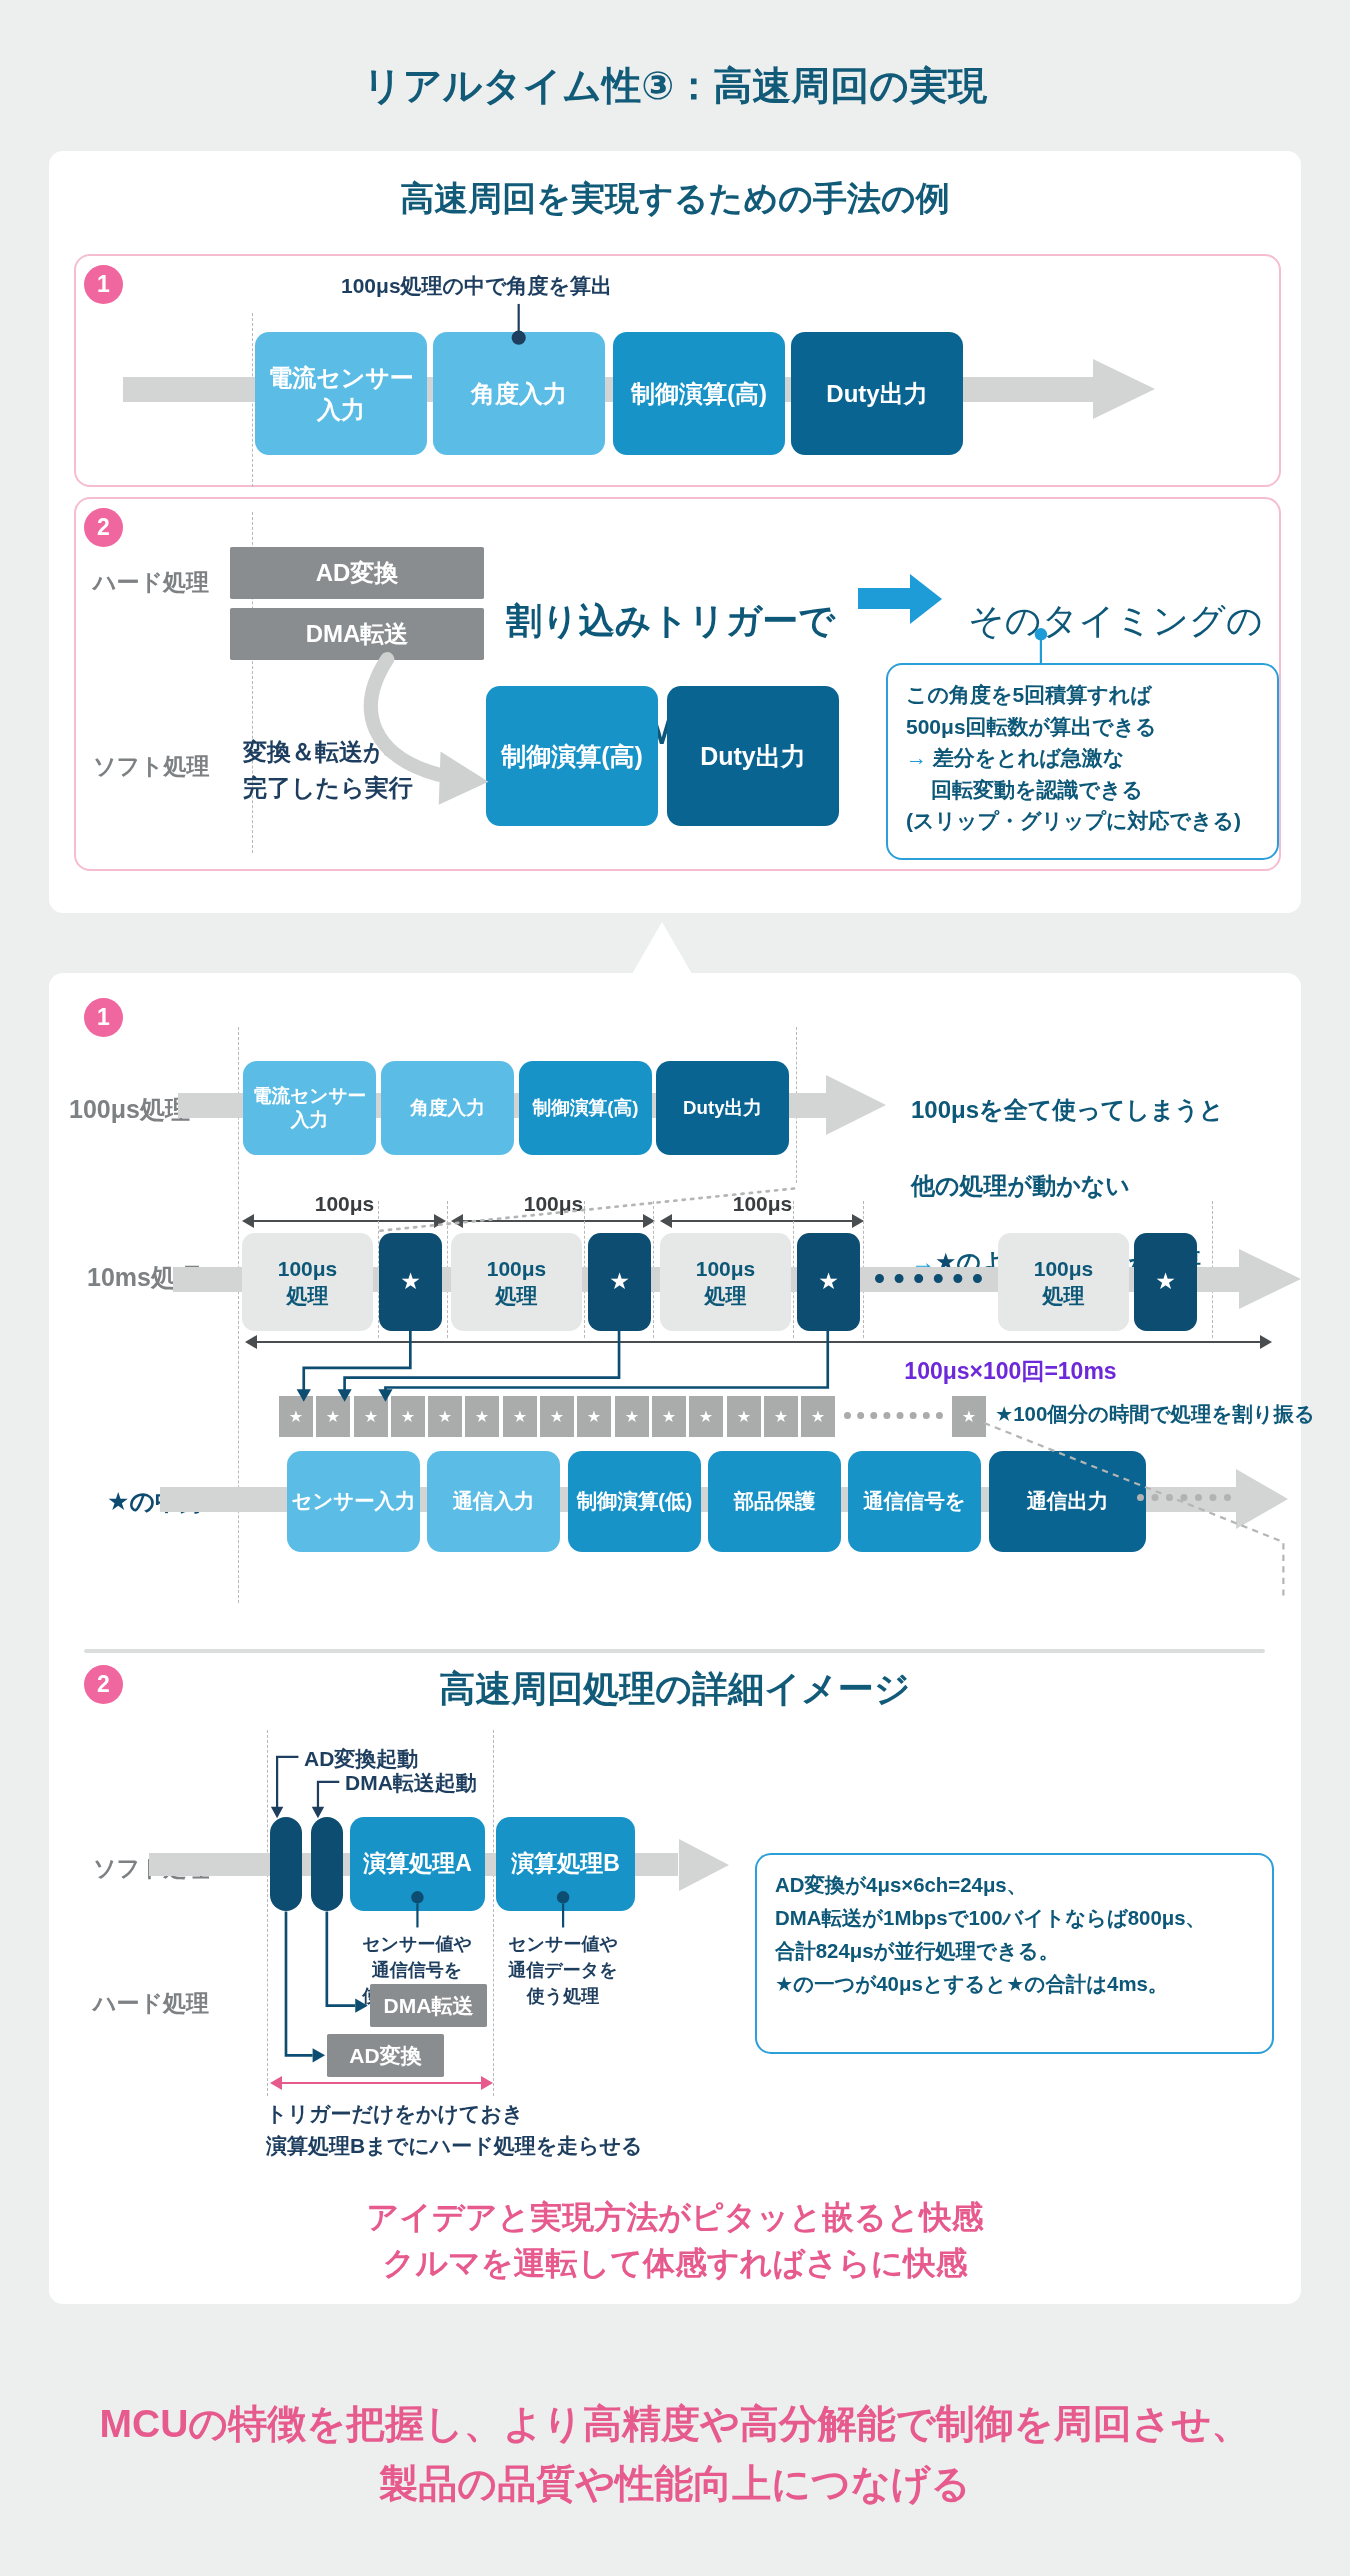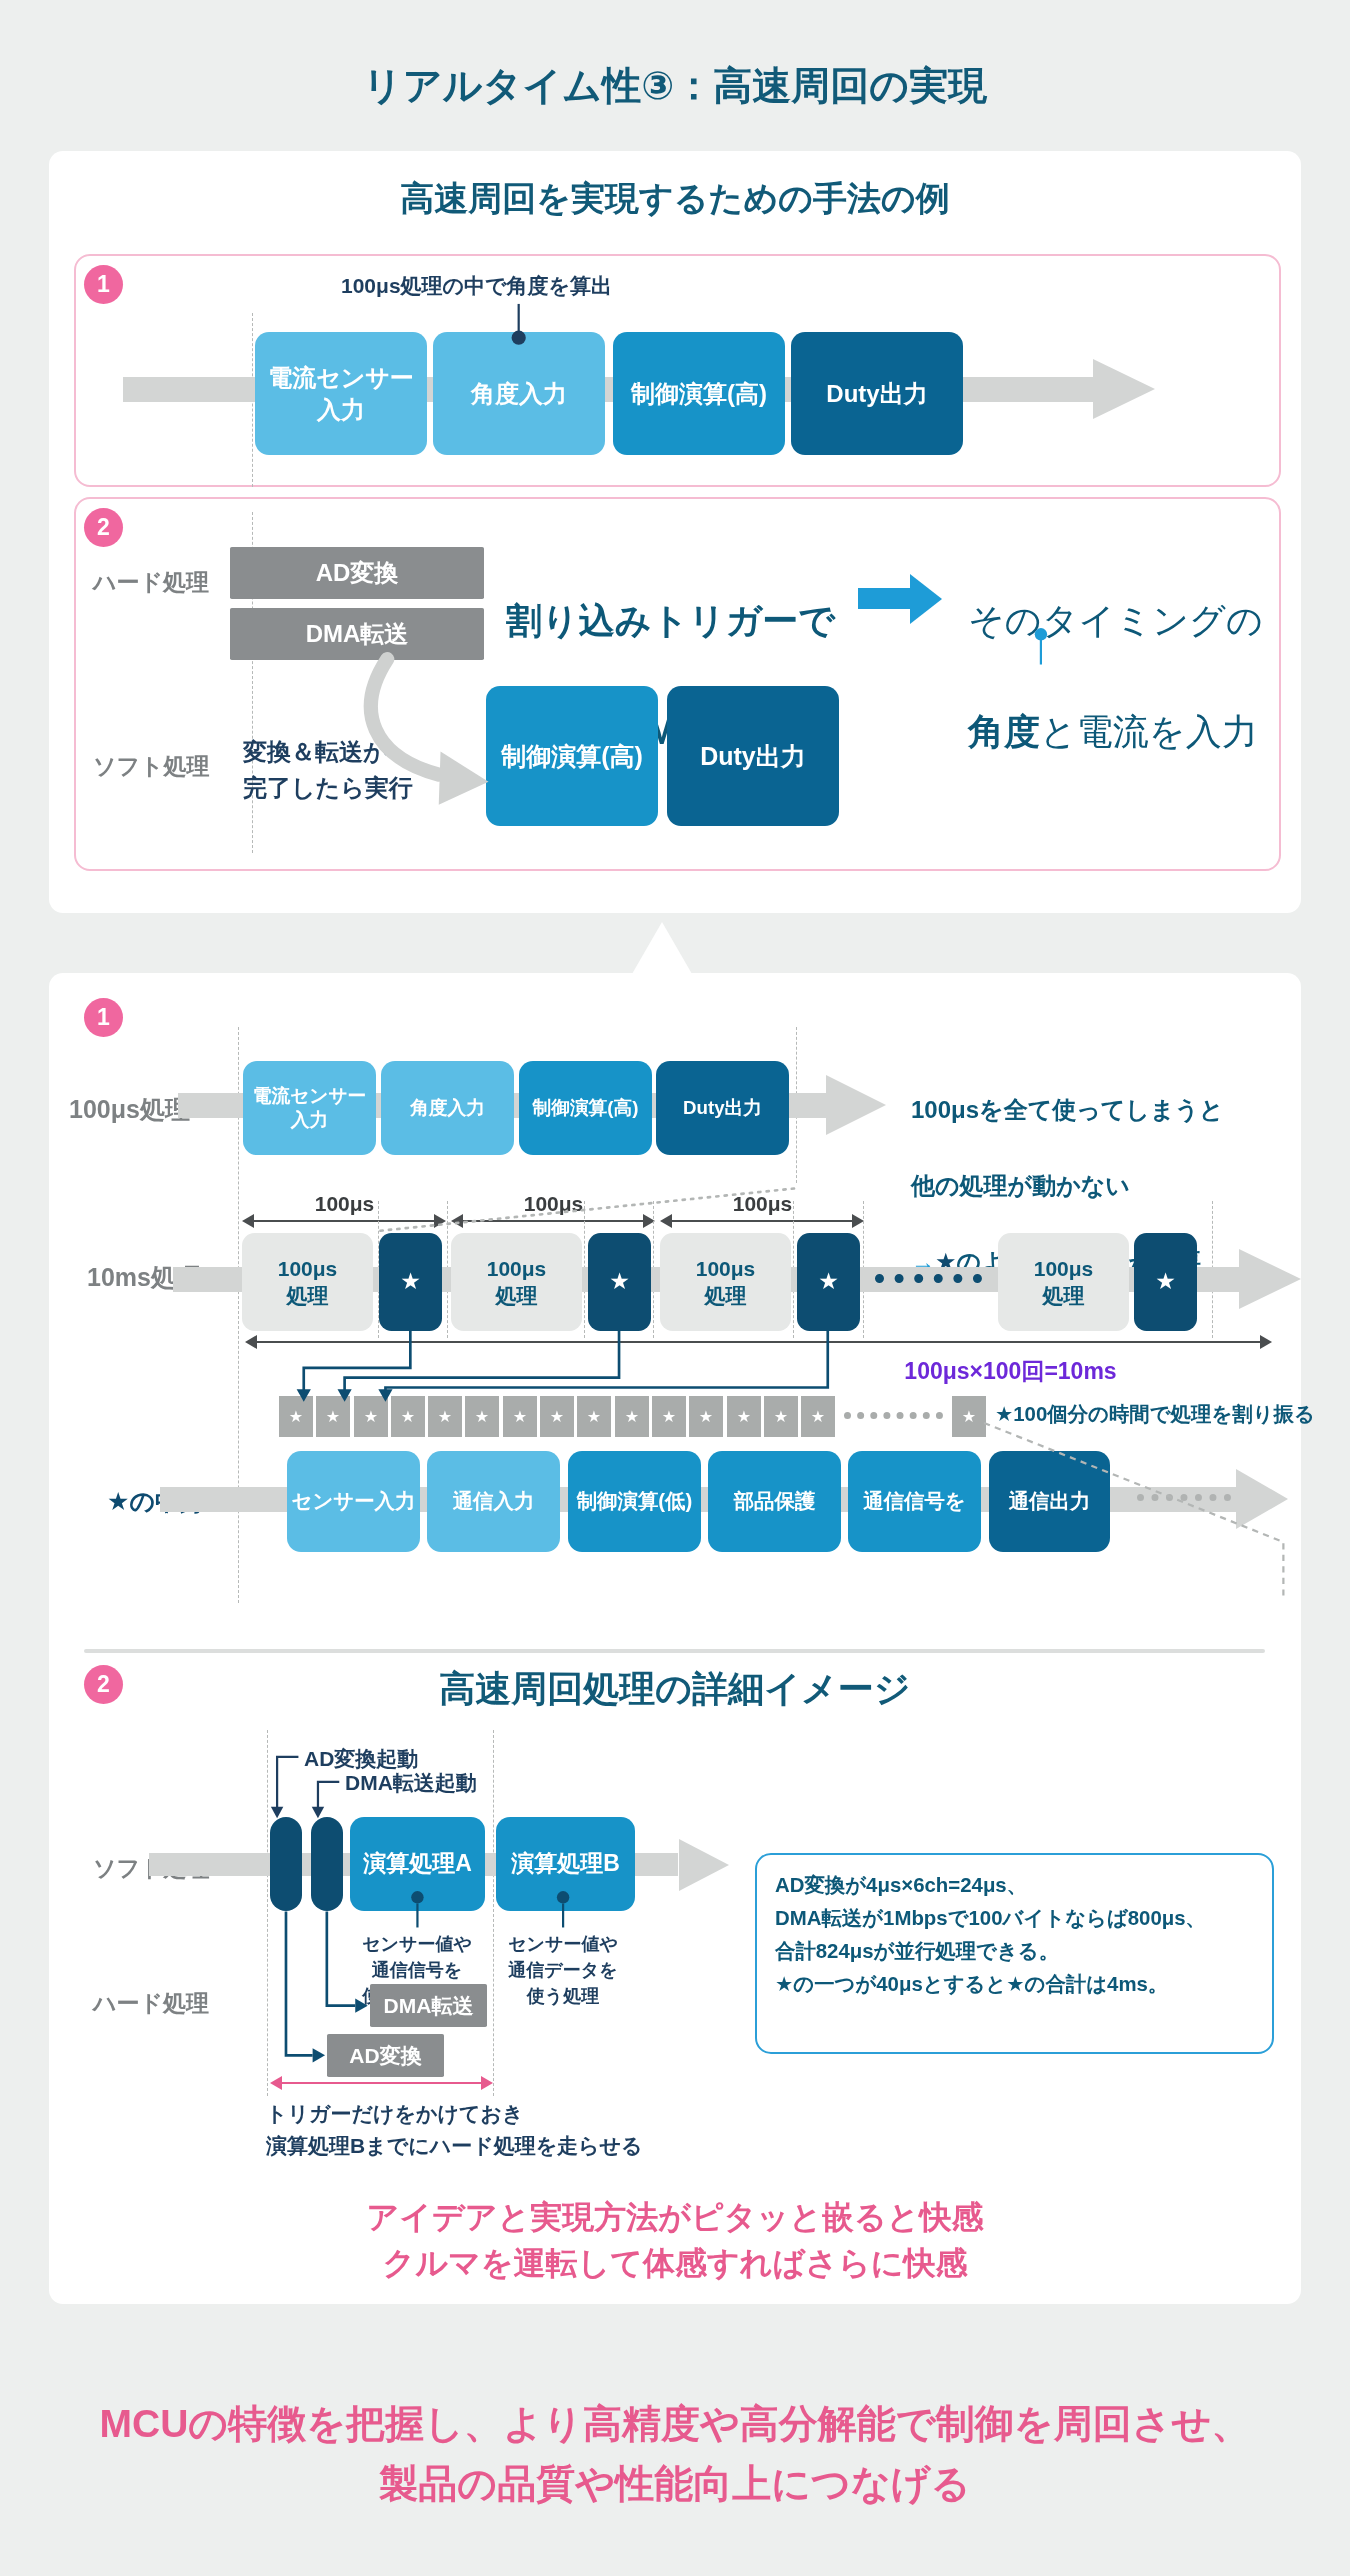--- a/index.html
+++ b/index.html
@@ -78,20 +78,27 @@
   <div class="ahead" style="left:910px;top:574px;border-left:32px solid #1e9cd7;border-top:25px solid transparent;border-bottom:25px solid transparent;"></div>
   <div class="tteal" style="left:968px;top:537px;font-size:36px;line-height:1.55;font-weight:500;">
     <span>そのタイミングの</span><br>
     <b>角度</b><span>と電流を入力</span>
   </div>
   <div class="tnavy" style="left:243px;top:734px;font-size:24px;line-height:1.5;">変換＆転送が
 完了したら実行</div>
   <div class="pbox mid" style="left:486px;top:686px;width:172px;height:140px;font-size:25px;">制御演算(高)</div>
   <div class="pbox dark" style="left:667px;top:686px;width:172px;height:140px;font-size:25px;">Duty出力</div>
   <div class="glabel" style="left:93px;top:751px;font-size:23px;">ソフト処理</div>
+  <div class="notebox" style="left:886px;top:663px;width:393px;height:197px;padding:14px 18px;font-size:21px;font-weight:600;line-height:1.5;box-sizing:border-box;">
+    <div>この角度を5回積算すれば</div>
+    <div>500μs回転数が算出できる</div>
+    <div><span class="arrow-blue">→</span> <span>差分をとれば急激な</span></div>
+    <div style="padding-left:25px;">回転変動を認識できる</div>
+    <div>(スリップ・グリップに対応できる)</div>
+  </div>
 
   <div class="badge" style="left:84px;top:998px;">1</div>
   <div class="glabel" style="left:69px;top:1093px;font-size:25px;">100μs処理</div>
 
   <div class="dashv" style="left:238px;top:1027px;height:576px;"></div>
   <div class="dashv" style="left:796px;top:1027px;height:156px;"></div>
 
   <div class="band" style="left:178px;top:1093px;width:648px;height:25px;"></div>
   <div class="ahead" style="left:826px;top:1075px;border-left:60px solid #d3d5d4;border-top:30px solid transparent;border-bottom:30px solid transparent;"></div>
   <div class="pbox light" style="left:243px;top:1061px;width:133px;height:94px;font-size:18.7px;">電流センサー
@@ -158,21 +165,21 @@
   <div class="tteal" style="left:995px;top:1400px;font-size:20.4px;">★100個分の時間で処理を割り振る</div>
 
   <div class="abs" style="left:107px;top:1485px;font-size:25px;color:#0e4b70;font-weight:700;">★の中身</div>
   <div class="band" style="left:160px;top:1487px;width:1077px;height:25px;"></div>
   <div class="ahead" style="left:1236px;top:1469px;border-left:52px solid #d3d5d4;border-top:30px solid transparent;border-bottom:30px solid transparent;"></div>
   <div class="pbox light" style="left:287px;top:1451px;width:133px;height:101px;font-size:20.4px;">センサー入力</div>
   <div class="pbox light" style="left:427px;top:1451px;width:133px;height:101px;font-size:20.4px;">通信入力</div>
   <div class="pbox mid" style="left:568px;top:1451px;width:133px;height:101px;font-size:20.4px;">制御演算(低)</div>
   <div class="pbox mid" style="left:708px;top:1451px;width:133px;height:101px;font-size:20.4px;">部品保護</div>
   <div class="pbox mid" style="left:848px;top:1451px;width:133px;height:101px;font-size:20.4px;">通信信号を</div>
-  <div class="pbox dark" style="left:989px;top:1451px;width:121px;height:101px;font-size:20.4px;">通信出力</div>
+  <div class="pbox dark" style="left:989px;top:1451px;width:157px;height:101px;font-size:20.4px;">通信出力</div>
   <div class="dots" style="left:1137px;top:1494px;width:94px;border-top:7px dotted #b0b3b2;"></div>
 
   <div class="abs" style="left:84px;top:1649px;width:1181px;height:4.4px;background:#dcdedd;border-radius:2.7px;"></div>
 
   <div class="badge" style="left:84px;top:1665px;">2</div>
   <div class="abs ctr h-teal" style="top:1665px;font-size:36px;">高速周回処理の詳細イメージ</div>
 
   <div class="dashv" style="left:267px;top:1730px;height:366px;"></div>
   <div class="dashv" style="left:493px;top:1730px;height:366px;"></div>
   <div class="tnavy" style="left:304px;top:1745px;font-size:21px;">AD変換起動</div>

